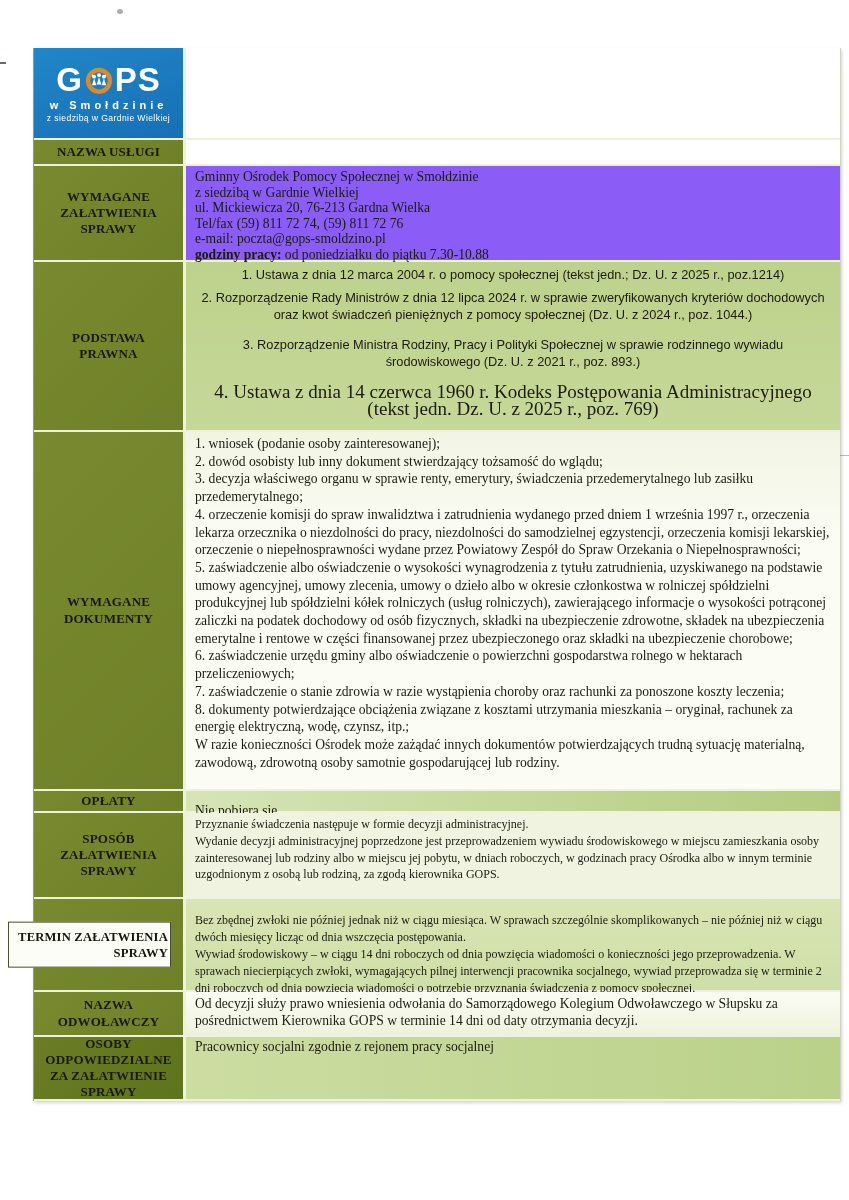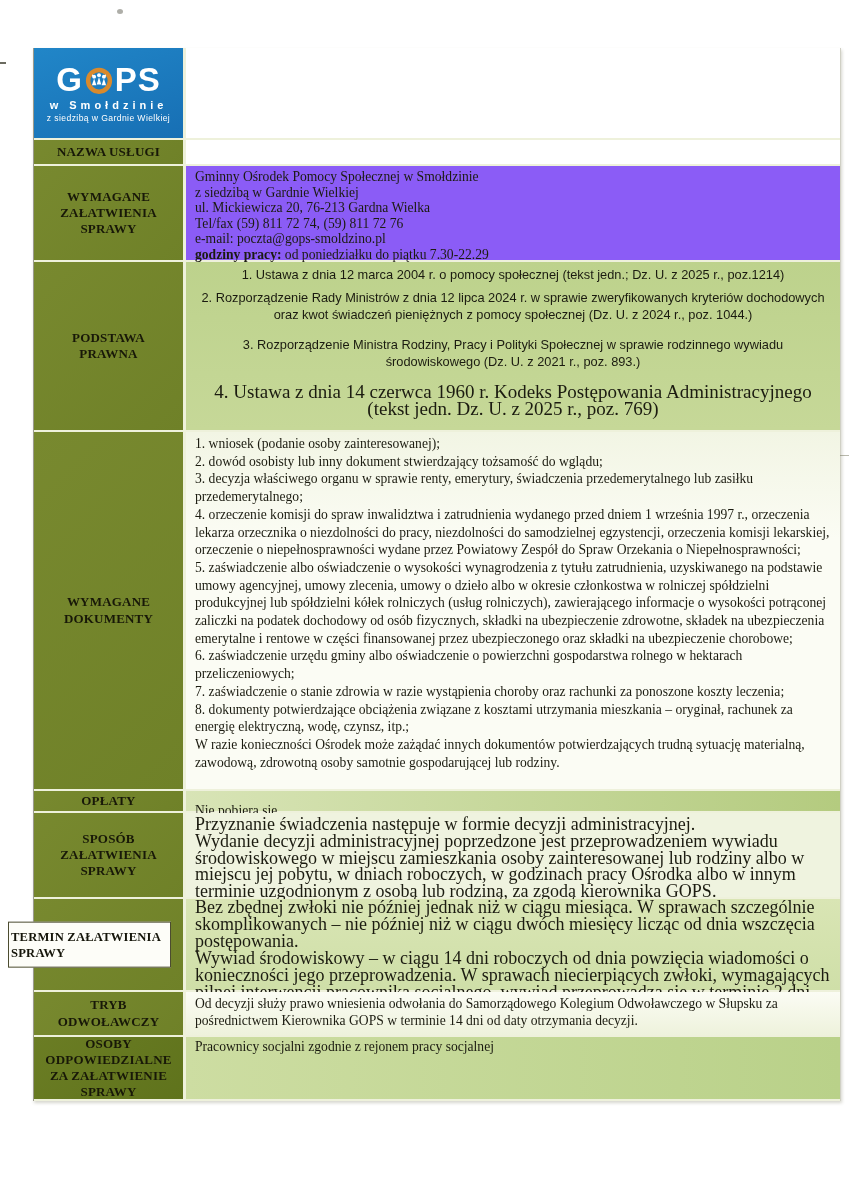--- a/index.html
+++ b/index.html
@@ -58,32 +58,32 @@
 
   .miejscec{background:#8b5cf6;padding:3px 9px;font-size:13.6px;line-height:15.6px;}
   .podstawac{background:linear-gradient(180deg,#bdd28c,#c6d898);padding:4px 9px;font-size:13px;line-height:17px;}
   .podstawac .sans{font-family:"Liberation Sans",sans-serif;font-size:12.8px;}
   .podstawac p{margin:0 0 13px 0;text-align:center;}
   .podstawac p:first-child{margin-bottom:6px;}
   .podstawac p:last-child{margin-bottom:0;font-size:19px;}
   .wymaganec{background:linear-gradient(180deg,#f2f5e4,#fbfcf4 30%);padding:3px 9px;font-size:13.6px;line-height:17.7px;}
   .wymaganec div{margin:0;}
   .oplatyc{background:linear-gradient(90deg,#d8e4b6,#b4cb7f);font-size:13.6px;line-height:20px;padding:10px 9px;}
-  .sposobc{background:#eff3df;padding:3px 9px;font-size:18px;line-height:16.8px;}
-  .terminc{background:linear-gradient(180deg,#d9e5b4,#cfdfa8);padding:0 9px;font-size:18px;line-height:16.9px;}
+  .sposobc{background:#eff3df;padding:3px 9px;font-size:12px;line-height:16.8px;}
+  .terminc{background:linear-gradient(180deg,#d9e5b4,#cfdfa8);padding:13px 9px;font-size:12px;line-height:16.9px;}
   .trybc{background:linear-gradient(180deg,#fbfcf4,#eef2dc);padding:3px 9px;font-size:13.6px;line-height:17px;}
   .osobyc{background:linear-gradient(90deg,#cdddA2,#b9d189);padding:1px 9px;font-size:13.6px;line-height:17px;}
   .osobyl{background:linear-gradient(135deg,#6b7d24,#5f731c);}
 
   .termin-label-cell{justify-content:flex-start;padding:0;}
   .termin-box{
     position:absolute;left:-26px;top:50%;transform:translateY(-50%);
     width:163px;background:#fdfdf8;border:1px solid #4c4c30;
     font-weight:bold;font-size:12.6px;line-height:1.3;color:#15150a;
-    text-align:left;padding:6px 2px;box-sizing:border-box;
+    text-align:right;padding:6px 2px;box-sizing:border-box;
   }
   .bold{font-weight:bold;}
 
   
   .speck-dot{position:absolute;left:117px;top:9px;width:6px;height:5px;background:#9a9a92;border-radius:50%;opacity:.8;}
   .speck-tick{position:absolute;left:0px;top:62px;width:6px;height:2px;background:#6b6b60;}
   .speck-line{position:absolute;left:820px;top:455px;width:29px;height:1px;background:#b9b9ad;}
 </style>
 </head>
 <body>
@@ -126,21 +126,21 @@
   </div>
 
   <div class="row h-miejsce">
     <div class="lcell">WYMAGANE ZAŁATWIENIA SPRAWY</div>
     <div class="ccell miejscec">
       <div>Gminny Ośrodek Pomocy Społecznej w Smołdzinie</div>
       <div>z siedzibą w Gardnie Wielkiej</div>
       <div>ul. Mickiewicza 20, 76-213 Gardna Wielka</div>
       <div>Tel/fax (59) 811 72 74, (59) 811 72 76</div>
       <div>e-mail: poczta@gops-smoldzino.pl</div>
-      <div><span class="bold">godziny pracy:</span><span> od poniedziałku do piątku 7.30-22.29</span></div>
+      <div><span class="bold">godziny pracy:</span><span> od poniedziałku do piątku 7.30-10.88</span></div>
     </div>
   </div>
 
   <div class="row h-podstawa">
     <div class="lcell">PODSTAWA PRAWNA</div>
     <div class="ccell podstawac">
       <p class="sans">1. Ustawa z dnia 12 marca 2004 r. o pomocy społecznej (tekst jedn.; Dz. U. z 2025 r., poz.1214)</p>
       <p class="sans">2. Rozporządzenie Rady Ministrów z dnia 12 lipca 2024 r. w sprawie zweryfikowanych kryteriów dochodowych oraz kwot świadczeń pieniężnych z pomocy społecznej (Dz. U. z 2024 r., poz. 1044.)</p>
       <p class="sans">3. Rozporządzenie Ministra Rodziny, Pracy i Polityki Społecznej w sprawie rodzinnego wywiadu środowiskowego (Dz. U. z 2021 r., poz. 893.)</p>
       <p>4. Ustawa z dnia 14 czerwca 1960 r. Kodeks Postępowania Administracyjnego (tekst jedn. Dz. U. z 2025 r., poz. 769)</p>
@@ -179,21 +179,21 @@
     <div class="lcell termin-label-cell">
       <div class="termin-box">TERMIN ZAŁATWIENIA SPRAWY</div>
     </div>
     <div class="ccell terminc">
       <div>Bez zbędnej zwłoki nie później jednak niż w ciągu miesiąca. W sprawach szczególnie skomplikowanych – nie później niż w ciągu dwóch miesięcy licząc od dnia wszczęcia postępowania.</div>
       <div>Wywiad środowiskowy – w ciągu 14 dni roboczych od dnia powzięcia wiadomości o konieczności jego przeprowadzenia. W sprawach niecierpiących zwłoki, wymagających pilnej interwencji pracownika socjalnego, wywiad przeprowadza się w terminie 2 dni roboczych od dnia powzięcia wiadomości o potrzebie przyznania świadczenia z pomocy społecznej.</div>
     </div>
   </div>
 
   <div class="row h-tryb">
-    <div class="lcell">TRYB ODWOŁAWCZY</div>
+    <div class="lcell">NAZWA ODWOŁAWCZY</div>
     <div class="ccell trybc">Od decyzji służy prawo wniesienia odwołania do Samorządowego Kolegium Odwoławczego w Słupsku za pośrednictwem Kierownika GOPS w terminie 14 dni od daty otrzymania decyzji.</div>
   </div>
 
   <div class="row h-osoby">
     <div class="lcell osobyl">OSOBY ODPOWIEDZIALNE ZA ZAŁATWIENIE SPRAWY</div>
     <div class="ccell osobyc">Pracownicy socjalni zgodnie z rejonem pracy socjalnej</div>
   </div>
 
 </div>
 

